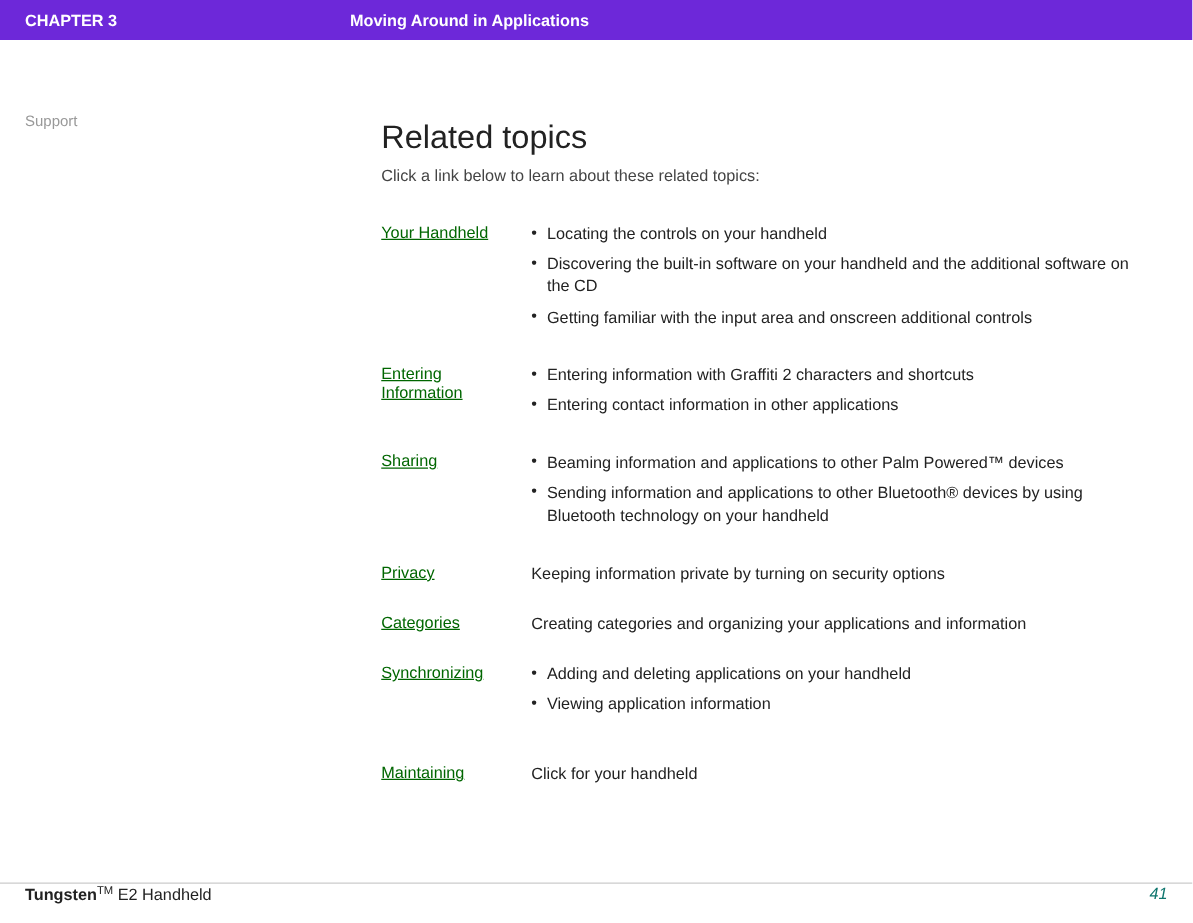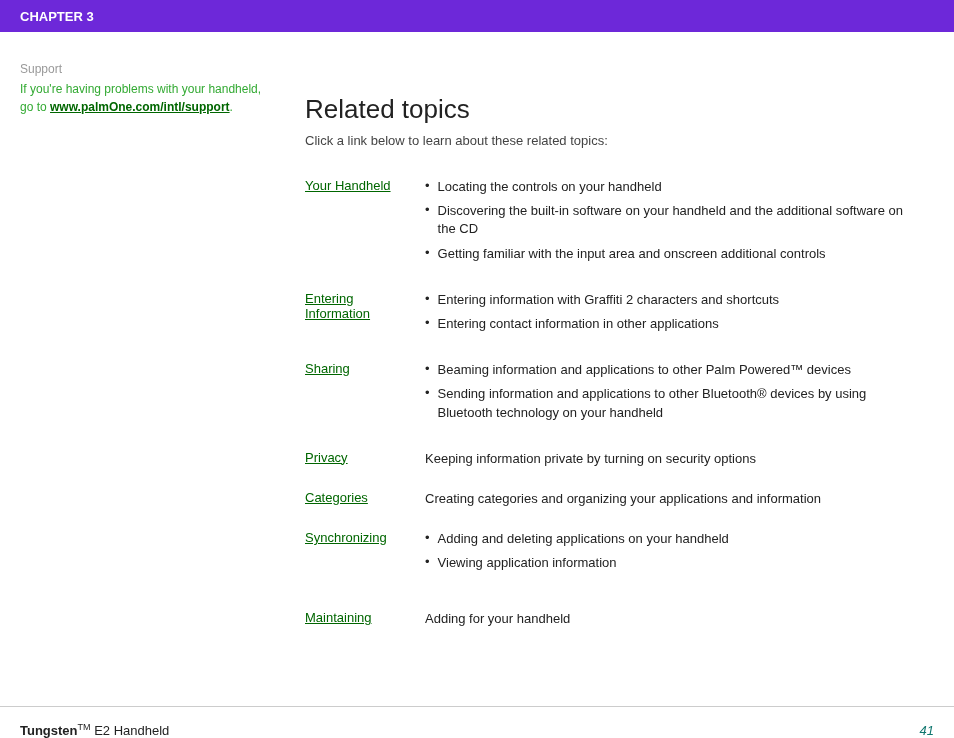--- a/index.html
+++ b/index.html
@@ -43,20 +43,21 @@
     
     .sidebar {
       width: 285px;
       padding: 30px 20px 20px 20px;
       flex-shrink: 0;
     }
     .sidebar-support-label {
       color: #999;
       font-size: 12px;
       margin-bottom: 4px;
+      margin-top: 28px;
     }
     .sidebar-support-text {
       color: #3a3;
       font-size: 12px;
       line-height: 1.5;
     }
     .sidebar-link {
       color: #006600;
       font-size: 12px;
       text-decoration: underline;
@@ -125,21 +126,21 @@
     .spacer-row td {
       height: 10px;
     }
 
     
     .footer-bar {
       background: #fff;
       border-top: 1px solid #ccc;
       height: 32px;
       display: flex;
-      align-items: flex-end;
+      align-items: flex-start;
       padding: 0 20px;
       justify-content: space-between;
     }
     .footer-left {
       font-size: 13px;
       color: #222;
     }
     .footer-left span.bold {
       font-weight: bold;
     }
@@ -151,30 +152,27 @@
       font-size: 13px;
       color: #0f766e;
       font-style: italic;
     }
   </style>
 </head>
 <body>
 
 <div class="header-bar">
   <div class="header-chapter">CHAPTER 3</div>
+  <div class="header-title">Moving Around in Applications</div>
 </div>
 
 <div class="content-area">
 
   <div class="sidebar">
     <div class="sidebar-support-label">Support</div>
-    <div class="sidebar-support-text">
-      <span>If you're having problems with your handheld, go to </span>
-      <a class="sidebar-link" href="#">www.palmOne.com/intl/support</a><span>.</span>
-    </div>
   </div>
 
   <div class="main-content">
     <h1 class="page-title">Related topics</h1>
     <p class="page-subtitle">Click a link below to learn about these related topics:</p>
 
     <table class="topics-table">
 
       <tbody>
           <tr>
@@ -283,21 +281,21 @@
 
       <tr class="spacer-row">
             <td colspan="2"></td>
           </tr>
 
       <tr>
         <td class="topic-label-cell">
           <span class="topic-label">Maintaining</span>
         </td>
         <td class="topic-content-cell">
-          <span class="no-bullet">Adding for your handheld</span>
+          <span class="no-bullet">Click for your handheld</span>
         </td>
       </tr>
       <tr class="spacer-row">
             <td colspan="2"></td>
           </tr>
 
 
     </tbody>
       </table>
   </div>

